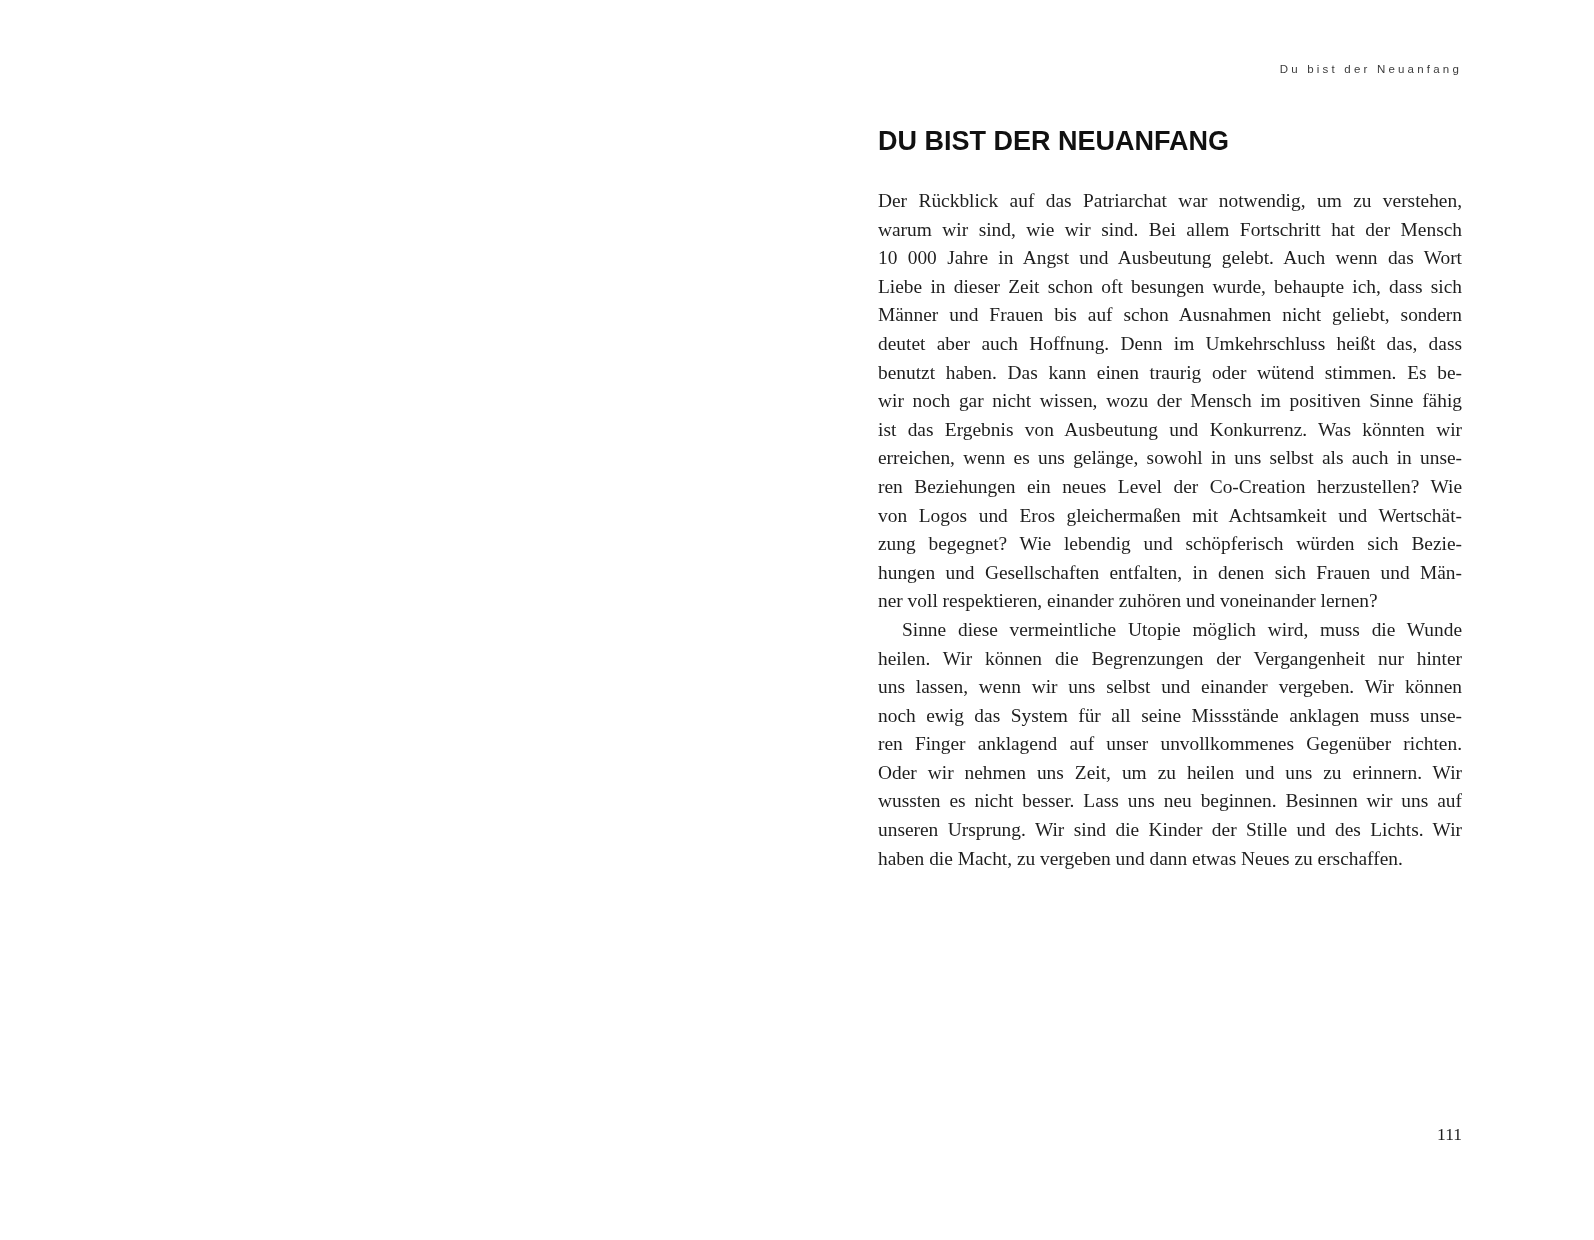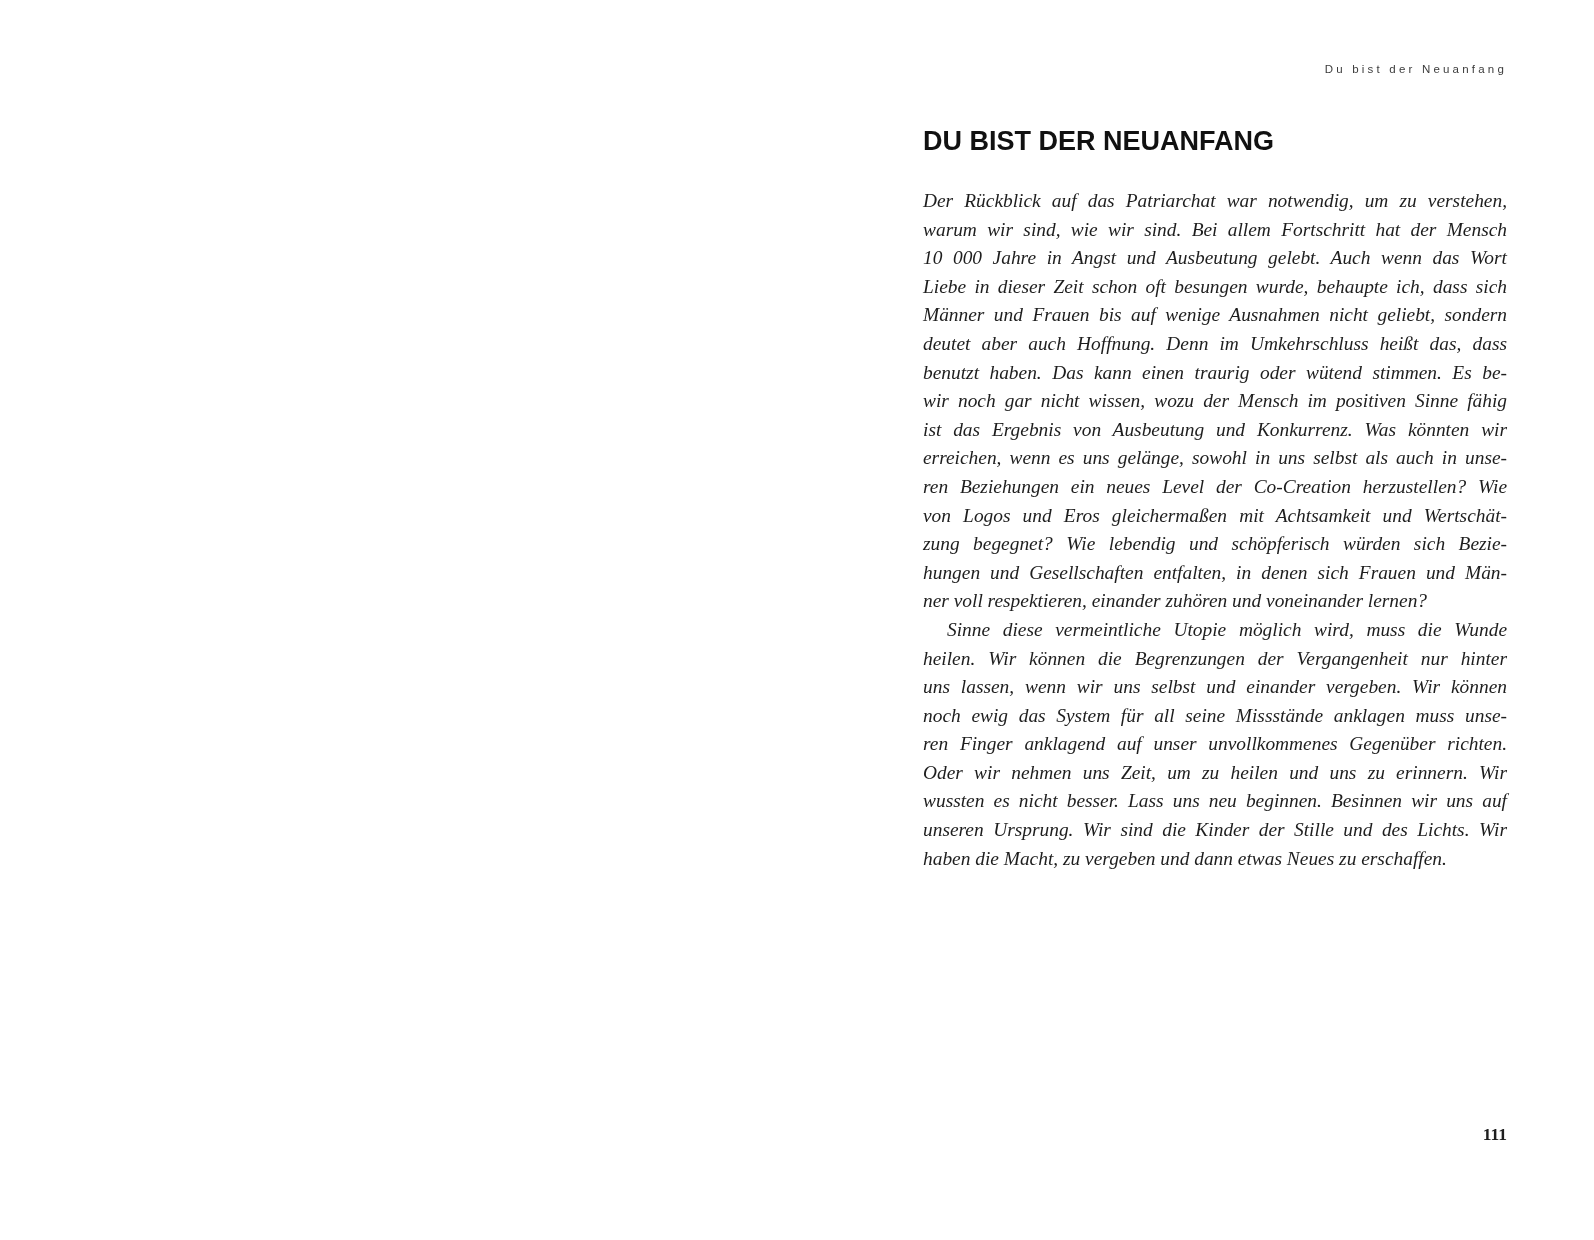--- a/index.html
+++ b/index.html
@@ -15,21 +15,20 @@
     overflow: hidden;
     font-family: "Liberation Serif", serif;
     color: #1e1e1e;
   }
   .text-column {
     position: absolute;
     left: 878px;
     width: 584px;
     top: 0;
     height: 100%;
-    margin-left: 45px;
   }
   .running-header {
     position: absolute;
     top: 63px;
     right: 0;
     font-family: "Liberation Sans", sans-serif;
     font-size: 11.5px;
     letter-spacing: 3.2px;
     color: #3c3c3c;
     white-space: nowrap;
@@ -57,55 +56,53 @@
   }
   .para {
     margin: 0;
     padding: 0;
   }
   .line {
     display: block;
     text-align: justify;
     text-align-last: justify;
     white-space: normal;
-    font-style: italic;
   }
   .line.last {
     text-align: left;
     text-align-last: left;
   }
   .para.indent .line:first-child {
     text-indent: 24px;
   }
   .page-number {
     position: absolute;
     top: 1124px;
     right: 0;
     font-size: 17.5px;
     color: #1e1e1e;
-    font-weight: bold;
   }
 </style>
 </head>
 <body>
 
 <div class="page">
   <div class="text-column">
 
     <div class="running-header">Du bist der Neuanfang</div>
 
     <h1 class="chapter-heading">DU BIST DER NEUANFANG</h1>
 
     <div class="body-text">
         <p class="para">
           <span class="line">Der Rückblick auf das Patriarchat war notwendig, um zu verstehen,</span>
           <span class="line">warum wir sind, wie wir sind. Bei allem Fortschritt hat der Mensch</span>
           <span class="line">10 000 Jahre in Angst und Ausbeutung gelebt. Auch wenn das Wort</span>
           <span class="line">Liebe in dieser Zeit schon oft besungen wurde, behaupte ich, dass sich</span>
-          <span class="line">Männer und Frauen bis auf wenige Ausnahmen nicht geliebt, sondern</span>
+          <span class="line">Männer und Frauen bis auf schon Ausnahmen nicht geliebt, sondern</span>
           <span class="line">deutet aber auch Hoffnung. Denn im Umkehrschluss heißt das, dass</span>
           <span class="line">benutzt haben. Das kann einen traurig oder wütend stimmen. Es be-</span>
           <span class="line">wir noch gar nicht wissen, wozu der Mensch im positiven Sinne fähig</span>
           <span class="line">ist das Ergebnis von Ausbeutung und Konkurrenz. Was könnten wir</span>
           <span class="line">erreichen, wenn es uns gelänge, sowohl in uns selbst als auch in unse-</span>
           <span class="line">ren Beziehungen ein neues Level der Co-Creation herzustellen? Wie</span>
           <span class="line">von Logos und Eros gleichermaßen mit Achtsamkeit und Wertschät-</span>
           <span class="line">zung begegnet? Wie lebendig und schöpferisch würden sich Bezie-</span>
           <span class="line">hungen und Gesellschaften entfalten, in denen sich Frauen und Män-</span>
           <span class="line last">ner voll respektieren, einander zuhören und voneinander lernen?</span>

